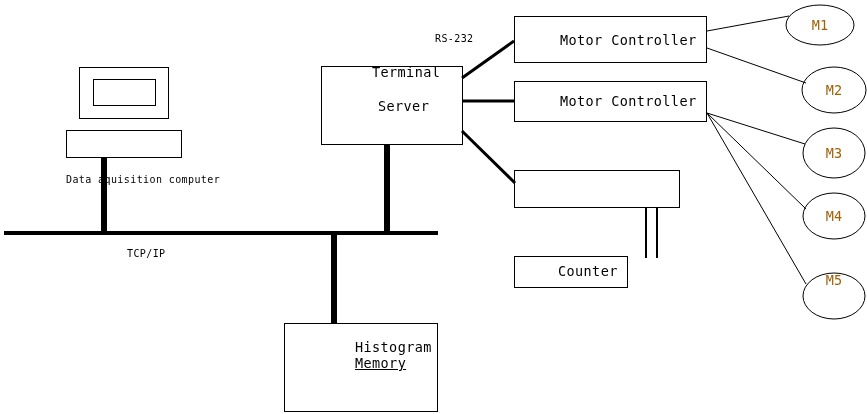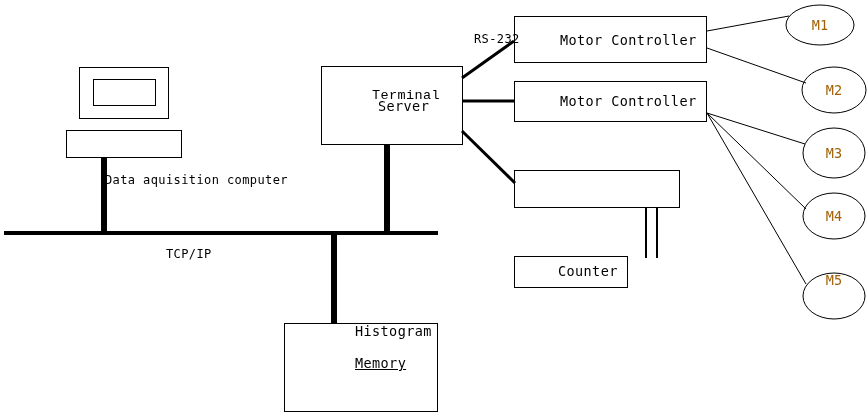--- a/index.html
+++ b/index.html
@@ -36,25 +36,24 @@
     font-size: 13.5px;
     line-height: 16px;
     white-space: pre;
     letter-spacing: 0.4px;
     padding-left: 34px;
   }
   .plain-label {
     position: absolute;
     color: #000000;
     font-family: "DejaVu Sans Mono", "Liberation Mono", monospace;
-    font-size: 12px;
+    font-size: 10px;
     line-height: 16px;
     white-space: pre;
     letter-spacing: 0.4px;
-    margin-left: 39px;
   }
   .ellipse-label {
     position: absolute;
     color: #a16207;
     font-family: "DejaVu Sans Mono", "Liberation Mono", monospace;
     font-size: 13.5px;
     line-height: 16px;
     white-space: pre;
     text-align: center;
   }
@@ -105,38 +104,38 @@
   <div class="stem" style="left:331px; top:233px; width:6px; height:91px;"></div>
 
   <div class="node-box" style="left:79px; top:67px; width:90px; height:52px;"></div>
   <div class="node-box" style="left:93px; top:79px; width:63px; height:27px;"></div>
   <div class="node-box" style="left:66px; top:130px; width:116px; height:28px;"></div>
   <div class="plain-label" style="left:66px; top:172px;">Data aquisition computer</div>
 
   <div class="plain-label" style="left:127px; top:246px;">TCP/IP</div>
 
   <div class="node-box" style="left:321px; top:66px; width:142px; height:79px;"></div>
-  <div class="node-label" style="left:338px; top:88px;font-family:Liberation Mono, monospace;">Terminal</div>
+  <div class="node-label" style="left:338px; top:64px;">Terminal</div>
   <div class="node-label" style="left:344px; top:98px;text-align:right;">Server</div>
 
   <div class="plain-label" style="left:435px; top:31px;">RS-232</div>
 
   <div class="node-box" style="left:514px; top:16px; width:193px; height:47px;"></div>
   <div class="node-label" style="left:526px; top:32px;">Motor Controller</div>
 
   <div class="node-box" style="left:514px; top:81px; width:193px; height:41px;"></div>
   <div class="node-label" style="left:526px; top:93px;">Motor Controller</div>
 
   <div class="node-box" style="left:514px; top:170px; width:166px; height:38px;"></div>
 
   <div class="node-box" style="left:514px; top:256px; width:114px; height:32px;"></div>
   <div class="node-label" style="left:524px; top:263px;">Counter</div>
 
   <div class="node-box" style="left:284px; top:323px; width:154px; height:89px;"></div>
-  <div class="node-label" style="left:321px; top:323px;">Histogram</div>
+  <div class="node-label" style="left:321px; top:339px;">Histogram</div>
   <div class="node-label" style="left:321px; top:355px;text-decoration:underline;">Memory</div>
 
   <div class="ellipse-label" style="left:800px; top:17px; width:40px;">M1</div>
   <div class="ellipse-label" style="left:814px; top:82px; width:40px;">M2</div>
   <div class="ellipse-label" style="left:814px; top:145px; width:40px;">M3</div>
   <div class="ellipse-label" style="left:814px; top:208px; width:40px;">M4</div>
   <div class="ellipse-label" style="left:814px; top:272px; width:40px;">M5</div>
 
 </div>
 

